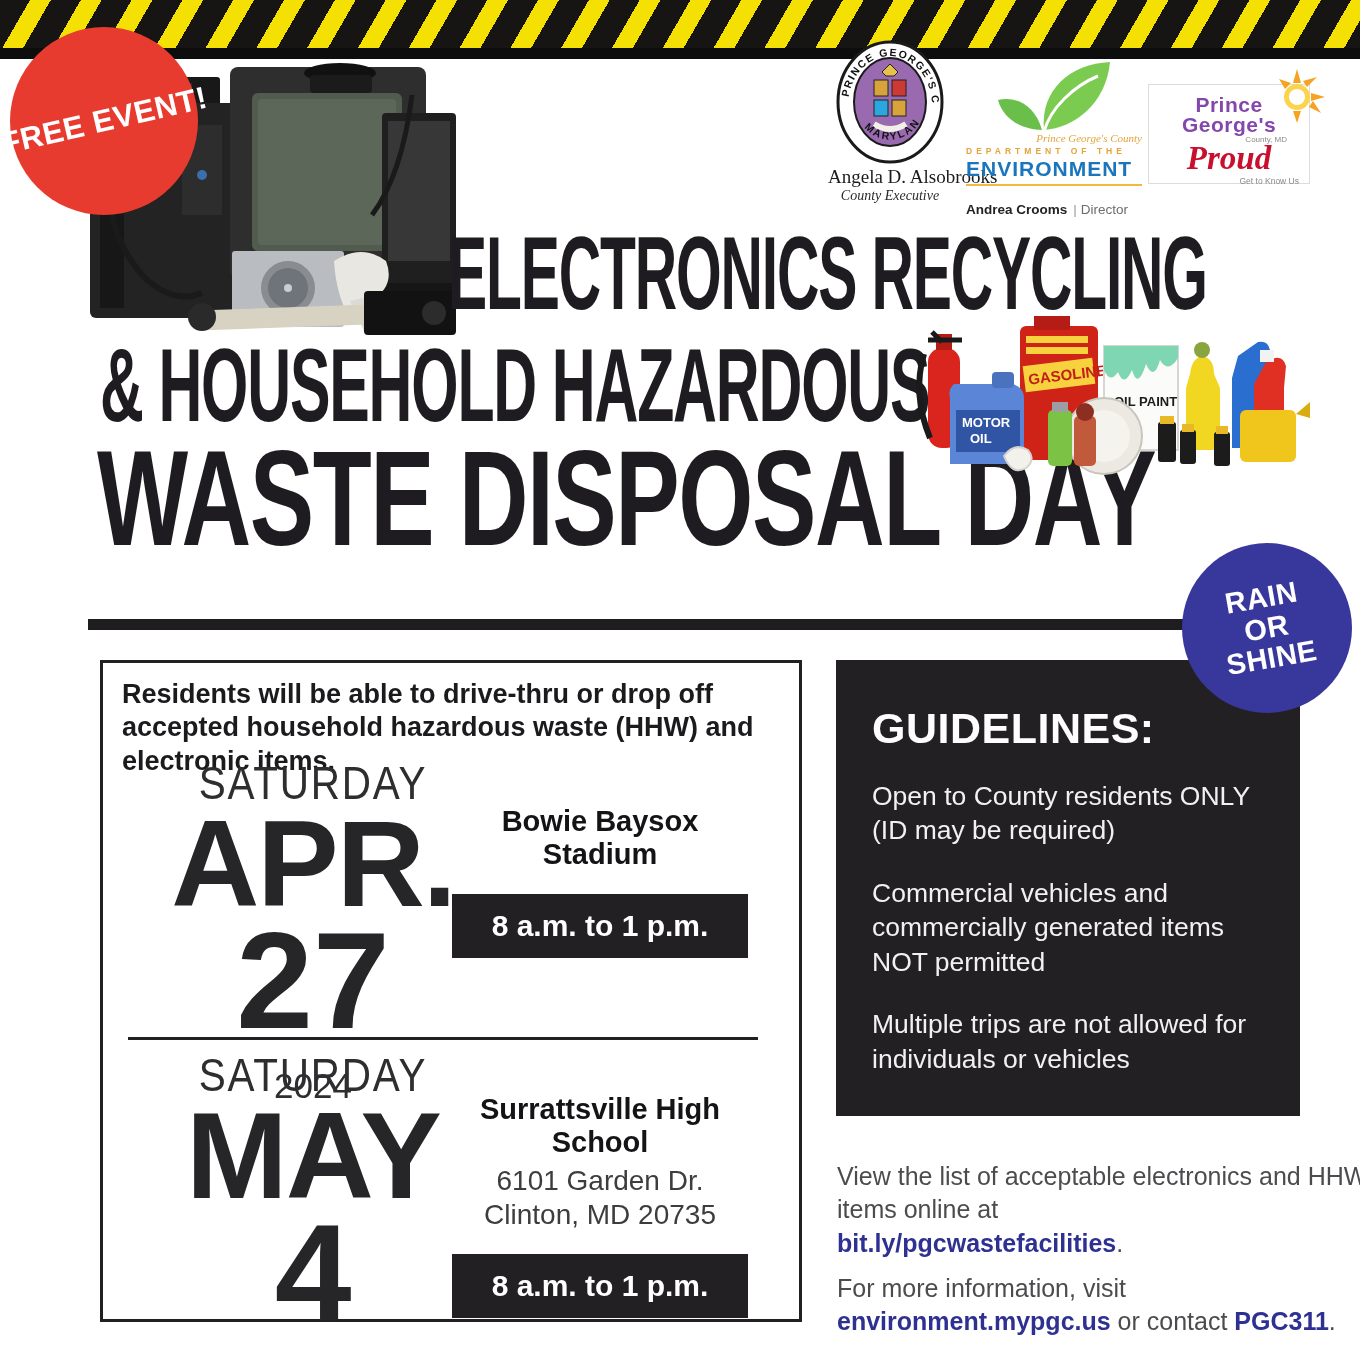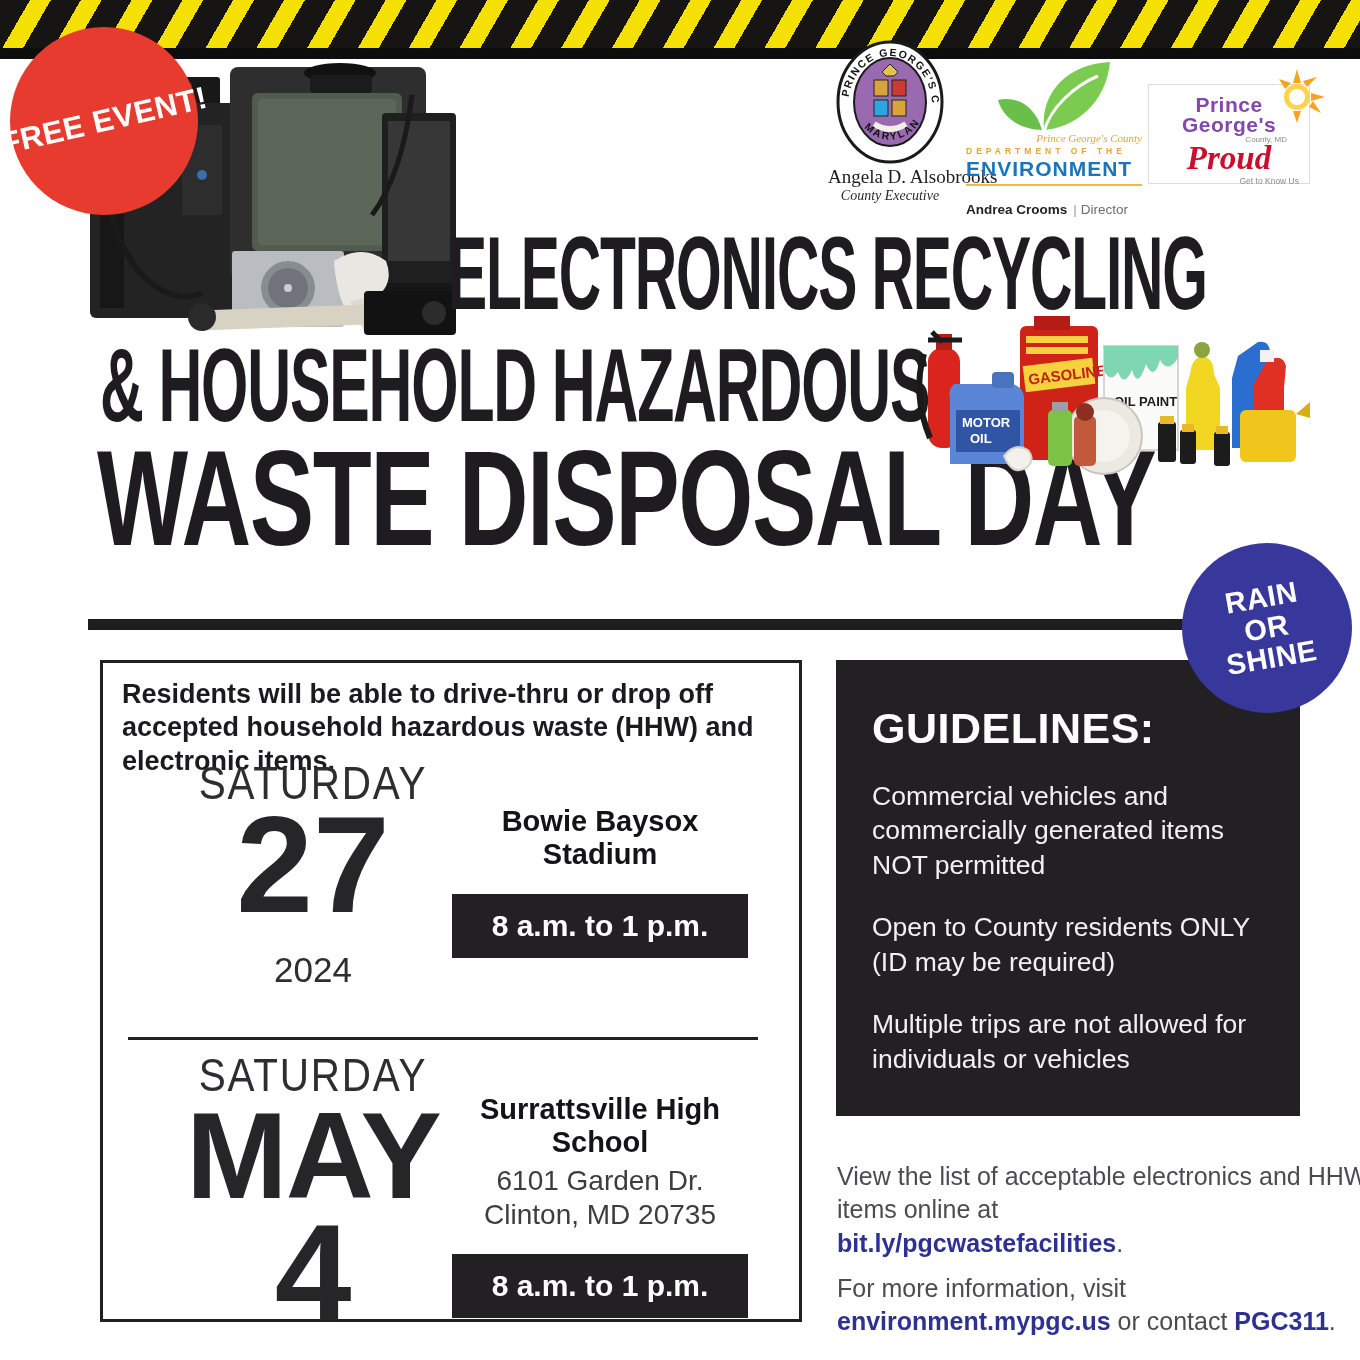--- a/index.html
+++ b/index.html
@@ -241,20 +241,21 @@
       <div>OR</div>
       <div>SHINE</div>
     </div>
   </div>
 
   <div class="events-box">
     <div class="intro">Residents will be able to drive-thru or drop off accepted household hazardous waste (HHW) and electronic items.</div>
 
     <div class="date-col dc1">
       <div class="dc-day">SATURDAY</div>
+      <div class="dc-month">APR.</div>
       <div class="dc-date">27</div>
       <div class="dc-year">2024</div>
     </div>
     <div class="event-col ec1">
       <div class="ev-name">Bowie Baysox Stadium</div>
       <div class="ev-addr">
       </div>
       <div class="time-box">8 a.m. to 1 p.m.</div>
     </div>
 
@@ -271,22 +272,22 @@
       <div class="ev-addr">
         <div>6101 Garden Dr.</div>
         <div>Clinton, MD 20735</div>
       </div>
       <div class="time-box">8 a.m. to 1 p.m.</div>
     </div>
   </div>
 
   <div class="guide-box">
     <div class="guide-h">GUIDELINES:</div>
+    <div class="guide-p">Open to County residents ONLY (ID may be required)</div>
     <div class="guide-p">Commercial vehicles and commercially generated items NOT permitted</div>
-    <div class="guide-p">Open to County residents ONLY (ID may be required)</div>
     <div class="guide-p">Multiple trips are not allowed for individuals or vehicles</div>
   </div>
 
 
   <div class="foot foot1">
     <span>View the list of acceptable electronics and HHW items online at</span>
     <span class="block"><a class="flink" href="#">bit.ly/pgcwastefacilities</a><span>.</span></span>
   </div>
 
   <div class="foot foot2">

